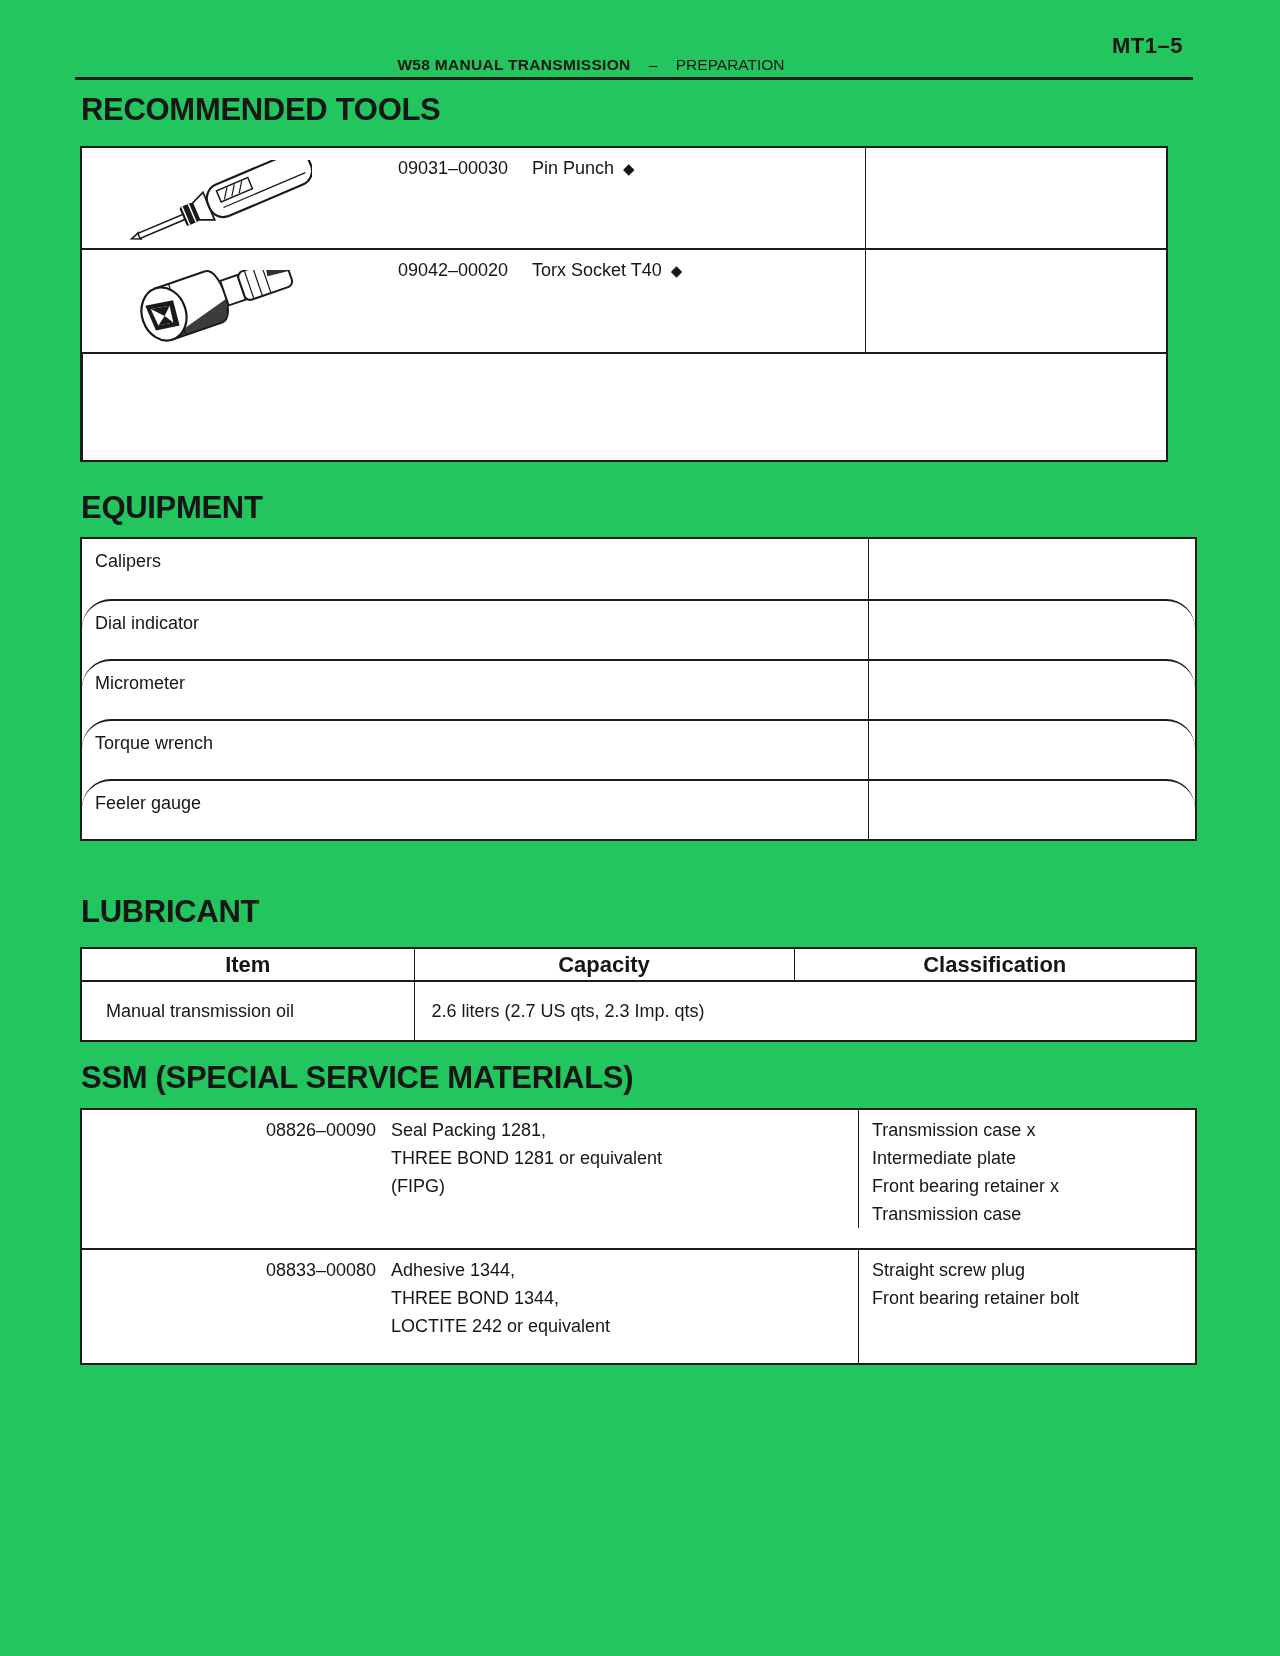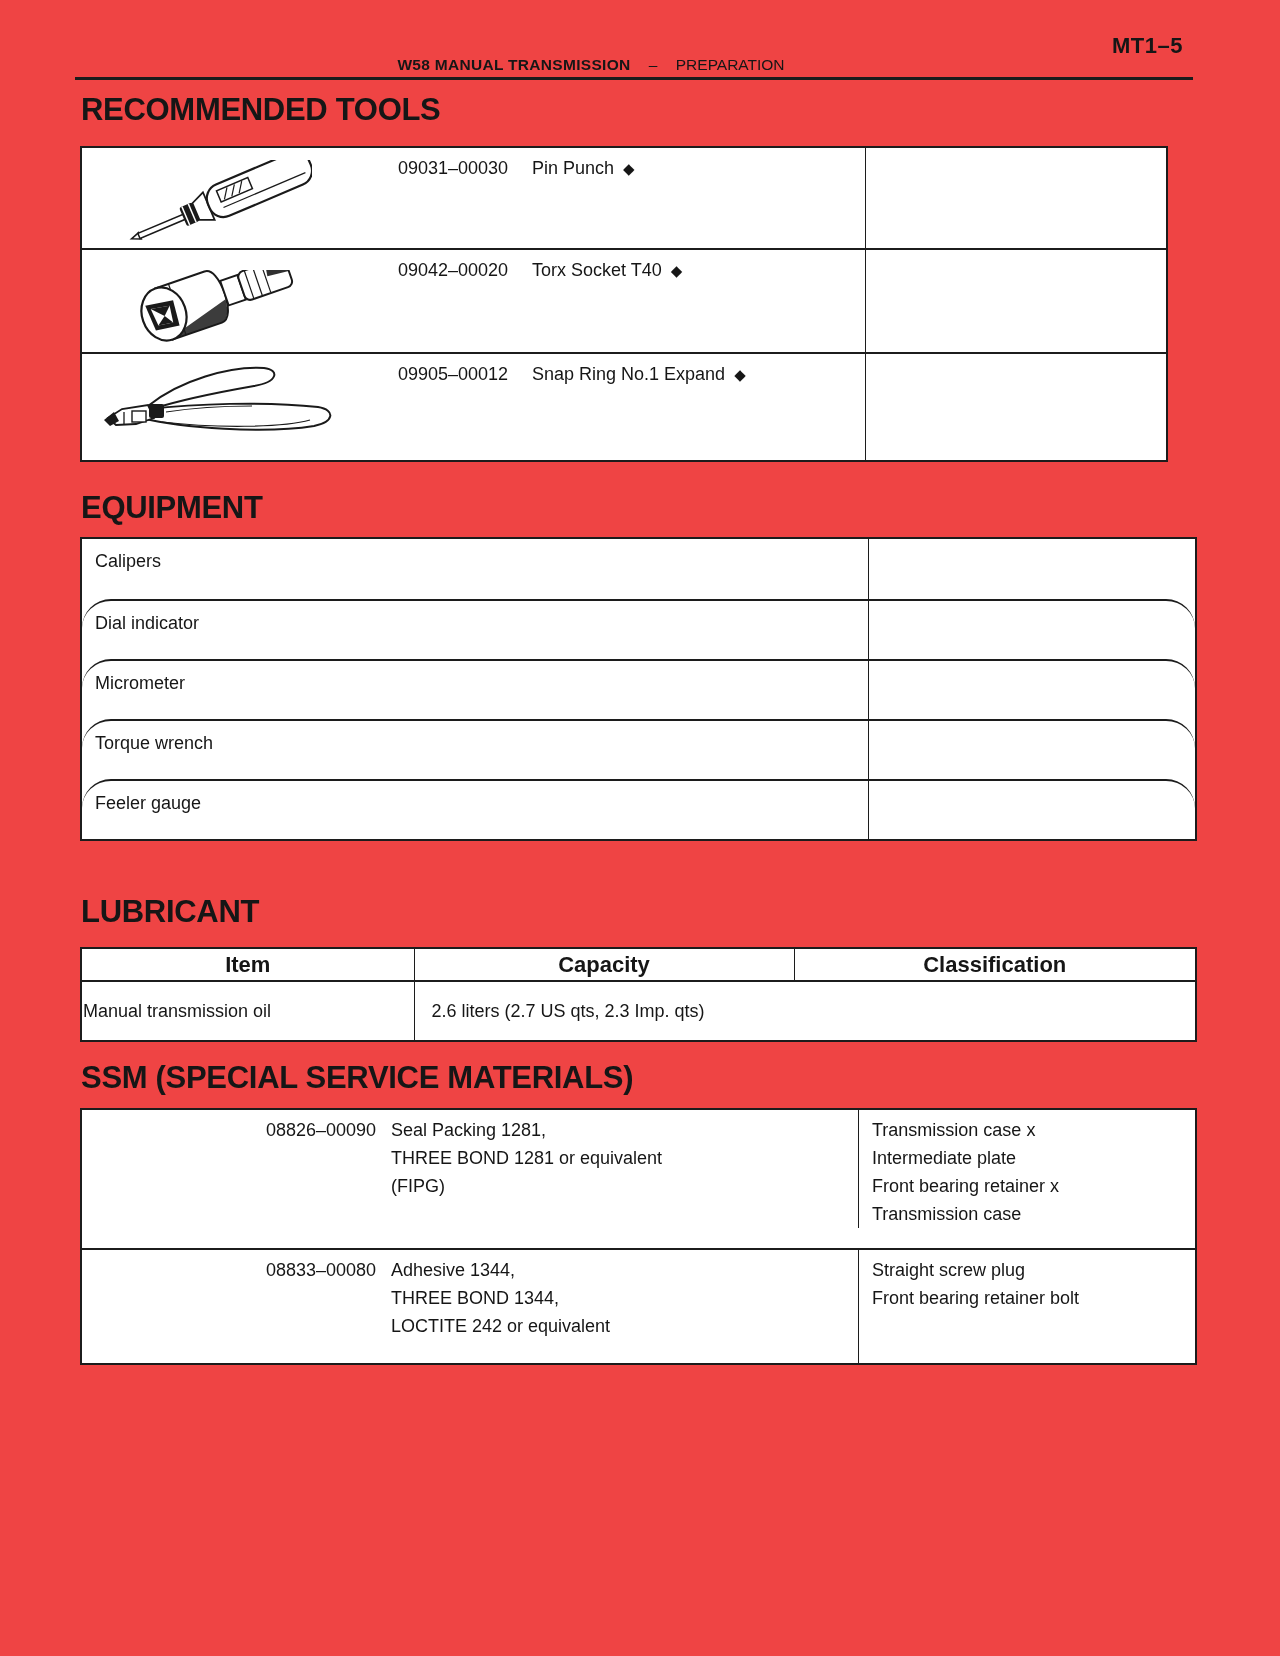--- a/index.html
+++ b/index.html
@@ -1,17 +1,17 @@
 <!DOCTYPE html>
 <html><head>
 <meta charset="utf-8">
 <style>
   html,body{margin:0;padding:0;background:#e8e8e8;}
   .page{
-    position:relative;width:1280px;height:1656px;background:#ef4444;
+    position:relative;width:1280px;height:1656px;background:#22c55e;
     font-family:"Liberation Sans","DejaVu Sans",sans-serif;color:#161616;
     margin:0 auto;overflow:hidden;
   }
   
   .page-num{position:absolute;top:33px;left:1112px;font-size:22px;font-weight:700;letter-spacing:.5px;}
   .running-head{position:absolute;top:56px;left:0;width:1182px;text-align:center;font-size:15.5px;white-space:nowrap;}
   .running-head .bold{font-weight:700;letter-spacing:.3px;}
   .running-head .sep{margin:0 14px;}
   .head-rule{position:absolute;top:77px;left:75px;width:1118px;height:2.5px;background:#1c1c1c;}
   
@@ -36,21 +36,21 @@
   .equip-row{height:60px;border-radius:29px;}
   
   #lub-table{top:947px;width:1117px;}
   .lub-hrow{display:flex;height:31px;border-bottom:2px solid #1c1c1c;}
   .lub-drow{display:flex;height:58px;}
   .lub-c1{width:331.5px;box-sizing:border-box;}
   .lub-c2{width:380px;box-sizing:border-box;border-left:1.5px solid #1c1c1c;}
   .lub-c3{flex:1;box-sizing:border-box;border-left:1.5px solid #1c1c1c;}
   .lub-h{display:flex;align-items:center;justify-content:center;font-weight:700;font-size:22px;}
   .lub-d{display:flex;align-items:center;font-size:18px;}
-  .pad13{padding-left:1px;}
+  .pad13{padding-left:24px;}
   .pad17{padding-left:17px;}
   .lub-lines{display:block;padding:4px 0 0 13px;line-height:27px;font-size:18px;}
   
   #ssm-table{top:1108px;width:1117px;}
   .ssm-row1{height:118px;}
   .ssm-row2{height:115px;margin-top:20px;}
   .ssm-left{width:776px;display:flex;box-sizing:border-box;padding-top:6px;font-size:18px;line-height:28px;}
   .ssm-code{width:294px;text-align:right;}
   .ssm-desc{margin-left:15px;}
   .ssm-app{padding:6px 0 0 13px;font-size:18px;line-height:28px;}
@@ -123,36 +123,20 @@
           </g>
         </svg>
         <div class="tool-text">
           <span class="tool-code">09042–00020</span><span class="tool-name">Torx Socket T40</span><span class="diamond">◆</span>
         </div>
       </div>
       <div class="cell-r"></div>
     </div>
 
     <div class="row tool-row" style="height:108px;">
-      <div class="tool-left">
-        <svg class="tool-art" style="left:20px;top:2px;" width="250" height="92" viewBox="0 0 250 92">
-          <path class="ink" stroke-width="2" d="M46,50 C78,24 128,10 162,12 C178,14 176,26 152,30 C112,37 72,46 50,53 Z"></path>
-          <path class="ink" stroke-width="2" d="M40,62 C80,72 162,78 212,70 C232,66 234,54 216,51 C162,45 92,48 46,53 Z"></path>
-          <path d="M60,66 C110,72 180,72 208,64" stroke="#1a1a1a" stroke-width="1.2" fill="none"></path>
-          <polygon class="ink" stroke-width="1.8" points="6,62 20,53 46,49 52,62 34,68 14,69"></polygon>
-          <polygon class="inkfill" points="2,64 12,56 17,65 8,70"></polygon>
-          <rect class="inkfill" x="47" y="48" width="15" height="14" rx="2"></rect>
-          <rect class="ink" stroke-width="1.4" x="30" y="55" width="14" height="11"></rect>
-          <line x1="22" y1="56" x2="22" y2="68" stroke="#1a1a1a" stroke-width="1.3"></line>
-          <path d="M64,56 C90,52 120,50 150,50" stroke="#1a1a1a" stroke-width="1.2" fill="none"></path>
-        </svg>
-        <div class="tool-text">
-          <span class="tool-code">09905–00012</span><span class="tool-name">Snap Ring No.1 Expand</span><span class="diamond">◆</span>
-        </div>
-      </div>
       <div class="cell-r"></div>
     </div>
   </div>
 
   <div class="h1" style="top:490px;">EQUIPMENT</div>
 
   <div class="tbl" id="equip-table">
     <div class="row equip-row">
       <div class="equip-left">Calipers</div>
       <div class="cell-r"></div>

